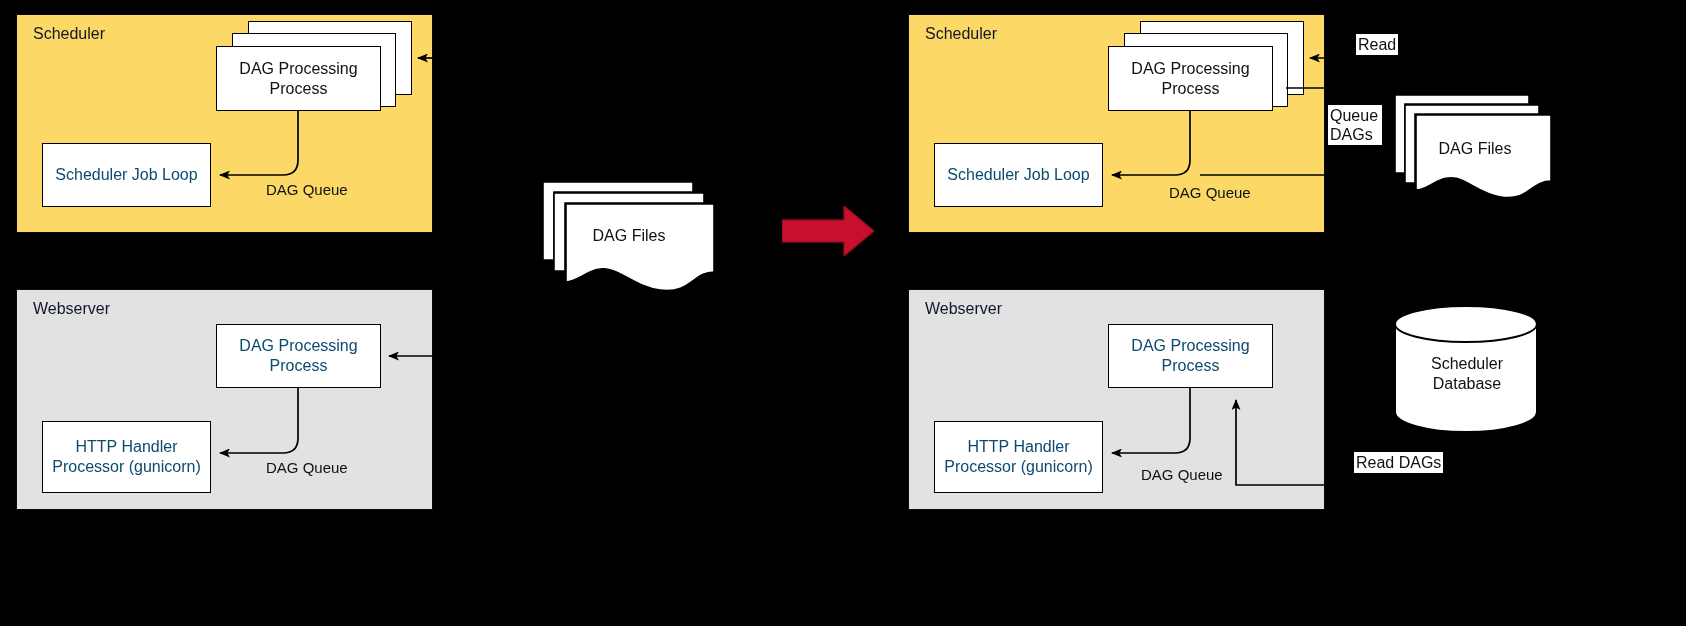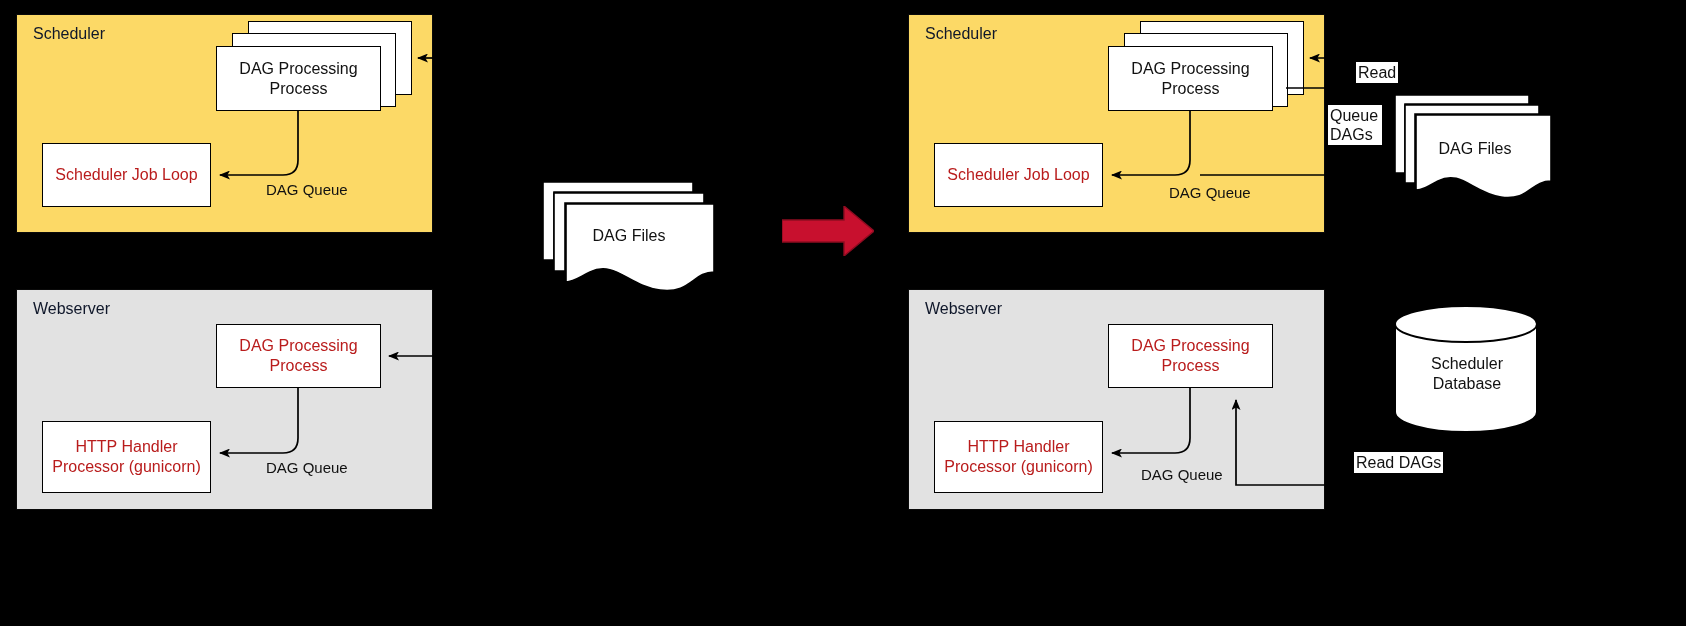--- a/index.html
+++ b/index.html
@@ -9,21 +9,21 @@
 
   
   .panel{position:absolute;box-sizing:border-box;border:1px solid #0a0a0a;}
   .panel.scheduler{background:#FCD966;}
   .panel.webserver{background:#E2E2E2;}
   .panel-title{position:absolute;left:16px;top:10px;font-size:16px;color:#0f172a;white-space:nowrap;}
 
   
   .box{position:absolute;box-sizing:border-box;background:#fff;border:1.6px solid #000;
        display:flex;align-items:center;justify-content:center;text-align:center;
-       font-size:16px;color:#b91c1c;line-height:1.25;z-index:5;}
+       font-size:16px;color:#0c4a6e;line-height:1.25;z-index:5;}
   .box span{display:block;padding:0 4px;}
 
   
   .stackbox{position:absolute;z-index:5;}
   .stackbox .sheet{position:absolute;background:#fff;border:1.6px solid #000;box-sizing:border-box;}
   .stackbox .front{position:absolute;background:#fff;border:1.6px solid #000;box-sizing:border-box;
        display:flex;align-items:center;justify-content:center;text-align:center;
        font-size:16px;color:#111;line-height:1.25;}
 
   
@@ -144,21 +144,21 @@
   </div>
 
   <div class="db" style="left:1393px;top:304px;width:148px;height:130px;">
     <svg width="148" height="130" viewBox="0 0 148 130">
       <path d="M2,20 V108 C2,119 34,128 73,128 C112,128 144,119 144,108 V20 Z" fill="#fff" stroke="#000" stroke-width="2"></path>
       <ellipse cx="73" cy="20" rx="71" ry="18" fill="#fff" stroke="#000" stroke-width="2"></ellipse>
     </svg>
     <div class="dblabel" style="left:14px;top:50px;width:120px;">Scheduler Database</div>
   </div>
 
-  <div class="chip" style="left:1356px;top:34px;margin-top:28px;">Read</div>
+  <div class="chip" style="left:1356px;top:34px;">Read</div>
 
   <div class="chip" style="left:1328px;top:105px;width:50px;">Queue DAGs</div>
 
   <div class="chip" style="left:1354px;top:452px;">Read DAGs</div>
 
   <svg class="wires" viewBox="0 0 1686 626">
     <defs>
       <marker id="ah" markerWidth="11" markerHeight="9" refX="10" refY="4.5" orient="auto" markerUnits="userSpaceOnUse">
         <path d="M0,0 L11,4.5 L0,9 L2.6,4.5 Z" fill="#000"></path>
       </marker>

